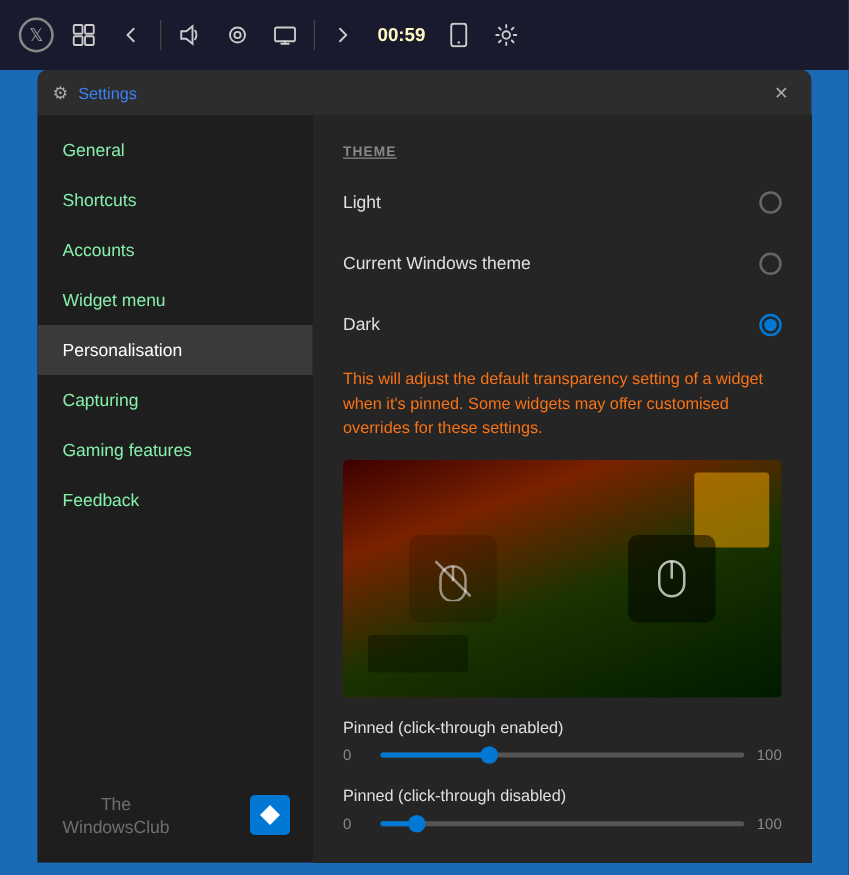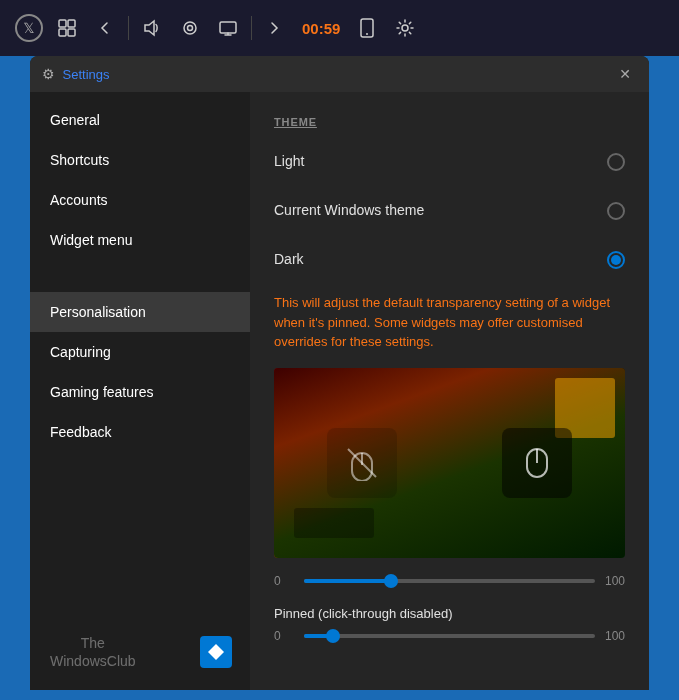--- a/index.html
+++ b/index.html
@@ -36,21 +36,21 @@
       width: 38px; height: 38px;
       display: flex; align-items: center; justify-content: center;
       color: #ccc; font-size: 16px; cursor: pointer;
       border-radius: 4px;
     }
     .taskbar-divider {
       width: 1px; height: 24px;
       background: #444; margin: 0 4px;
     }
     .time-display {
-      color: #f97316;
+      color: #fef9c3;
       font-size: 15px;
       font-weight: 600;
       margin: 0 8px;
     }
 
     
     .settings-window {
       position: absolute;
       top: 56px;
       left: 30px;
@@ -96,29 +96,28 @@
     
     .sidebar {
       width: 220px;
       background: #1e1e1e;
       padding: 8px 0;
       flex-shrink: 0;
       position: relative;
     }
     .sidebar-item {
       padding: 12px 20px;
-      color: #ffffff;
+      color: #86efac;
       font-size: 14px;
       cursor: pointer;
       border-radius: 0;
     }
     .sidebar-item.active {
       background: #3a3a3a;
       color: #fff;
-      margin-top: 32px;
     }
     .sidebar-logo {
       position: absolute;
       bottom: 20px;
       left: 20px;
       opacity: 0.35;
     }
     .logo-text {
       color: #fff;
       font-size: 14px;
@@ -396,20 +395,21 @@
           <div class="preview-widget">
             <svg width="36" height="36" viewBox="0 0 36 36" fill="none">
               <rect x="8" y="4" width="20" height="28" rx="10" stroke="rgba(255,255,255,0.7)" stroke-width="2"></rect>
               <path d="M18 4v14" stroke="rgba(255,255,255,0.7)" stroke-width="2"></path>
             </svg>
           </div>
         </div>
       </div>
 
       <div class="slider-group">
+        <div class="slider-label">Pinned (click-through enabled)</div>
         <div class="slider-row">
           <span class="slider-min">0</span>
           <div class="slider-track">
             <div class="slider-fill" style="width:30%;"></div>
             <div class="slider-thumb" style="left:30%;"></div>
           </div>
           <span class="slider-max">100</span>
         </div>
       </div>
 

